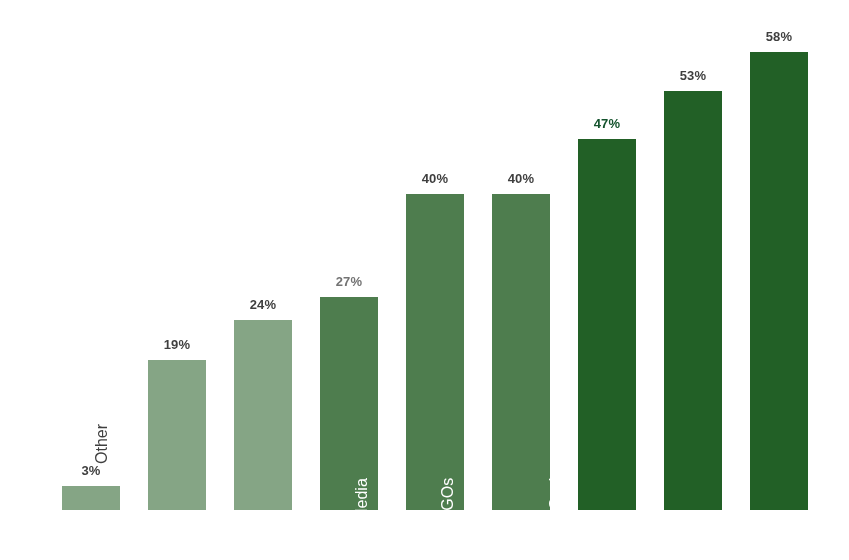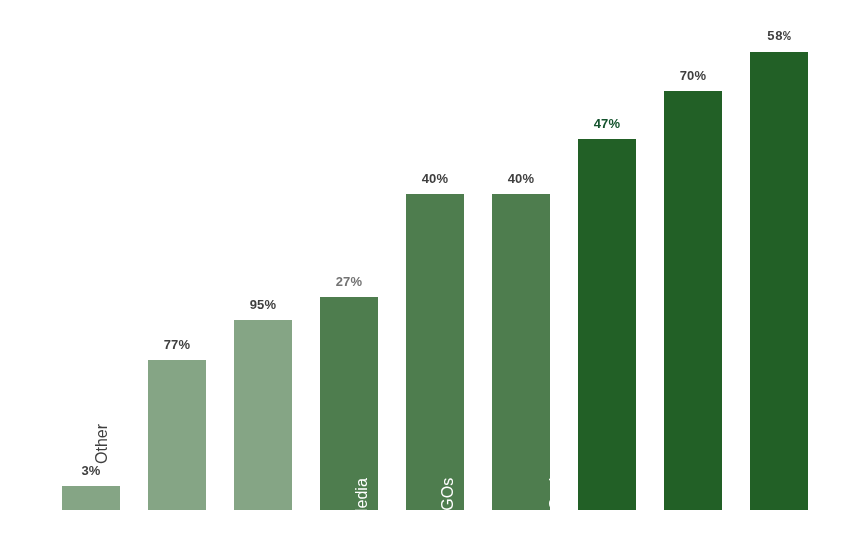--- a/index.html
+++ b/index.html
@@ -88,28 +88,28 @@
           <div class="rot-text outside" style="color: rgb(63, 63, 63);">Other</div>
         </div>
       </div>
       <div class="value-label" style="left: 62px; bottom: 81.7px; color: rgb(63, 63, 63);">3%</div>
       <div class="bar-group" style="left: 148px; height: 150.1px;">
         <div class="bar" title="Indigenous Groups 19%" style="height: 150.1px; background: rgb(133, 165, 133);"></div>
         <div class="rot-wrap">
           <div class="rot-text two-line" style="color: rgb(255, 255, 255); width: 128.1px;"><span>Indigenous</span><br><span>Groups</span></div>
         </div>
       </div>
-      <div class="value-label" style="left: 148px; bottom: 208.1px; color: rgb(63, 63, 63);">77%</div>
+      <div class="value-label" style="left: 148px; bottom: 208.1px; color: rgb(63, 63, 63);">19%</div>
       <div class="bar-group" style="left: 234px; height: 189.6px;">
         <div class="bar" title="No Engagement 24%" style="height: 189.6px; background: rgb(133, 165, 133);"></div>
         <div class="rot-wrap">
           <div class="rot-text" style="color: rgb(255, 255, 255);">No Engagement</div>
         </div>
       </div>
-      <div class="value-label" style="left: 234px; bottom: 247.6px; color: rgb(63, 63, 63);">95%</div>
+      <div class="value-label" style="left: 234px; bottom: 247.6px; color: rgb(63, 63, 63);">24%</div>
       <div class="bar-group" style="left: 320px; height: 213.3px;">
         <div class="bar" title="Media 27%" style="height: 213.3px; background: rgb(78, 125, 78);"></div>
         <div class="rot-wrap">
           <div class="rot-text" style="color: rgb(255, 255, 255);">Media</div>
         </div>
       </div>
       <div class="value-label" style="left: 320px; bottom: 271.3px; color: #737373;">27%</div>
       <div class="bar-group" style="left: 406px; height: 316px;">
         <div class="bar" title="NGOs 40%" style="height: 316px; background: rgb(78, 125, 78);"></div>
         <div class="rot-wrap">
@@ -130,22 +130,22 @@
           <div class="rot-text" style="color: rgb(255, 255, 255);">Industry Associations</div>
         </div>
       </div>
       <div class="value-label" style="left: 578px; bottom: 429.3px; color: #14532d;">47%</div>
       <div class="bar-group" style="left: 664px; height: 418.7px;">
         <div class="bar" title="Extractive Sector Companies 53%" style="height: 418.7px; background: rgb(34, 96, 38);"></div>
         <div class="rot-wrap">
           <div class="rot-text" style="color: rgb(255, 255, 255);">Extractive Sector Companies</div>
         </div>
       </div>
-      <div class="value-label" style="left: 664px; bottom: 476.7px; color: rgb(63, 63, 63);">70%</div>
+      <div class="value-label" style="left: 664px; bottom: 476.7px; color: rgb(63, 63, 63);">53%</div>
       <div class="bar-group" style="left: 750px; height: 458.2px;">
         <div class="bar" title="Host Governments 58%" style="height: 458.2px; background: rgb(34, 96, 38);"></div>
         <div class="rot-wrap">
           <div class="rot-text" style="color: rgb(255, 255, 255);">Host Governments</div>
         </div>
       </div>
-      <div class="value-label" style="left: 750px; bottom: 516.2px; color: rgb(63, 63, 63); font-family: Liberation Mono, monospace;">58%</div>
+      <div class="value-label" style="left: 750px; bottom: 516.2px; color: rgb(63, 63, 63);">58%</div>
     </div>
 </div>
 
 </body></html>

